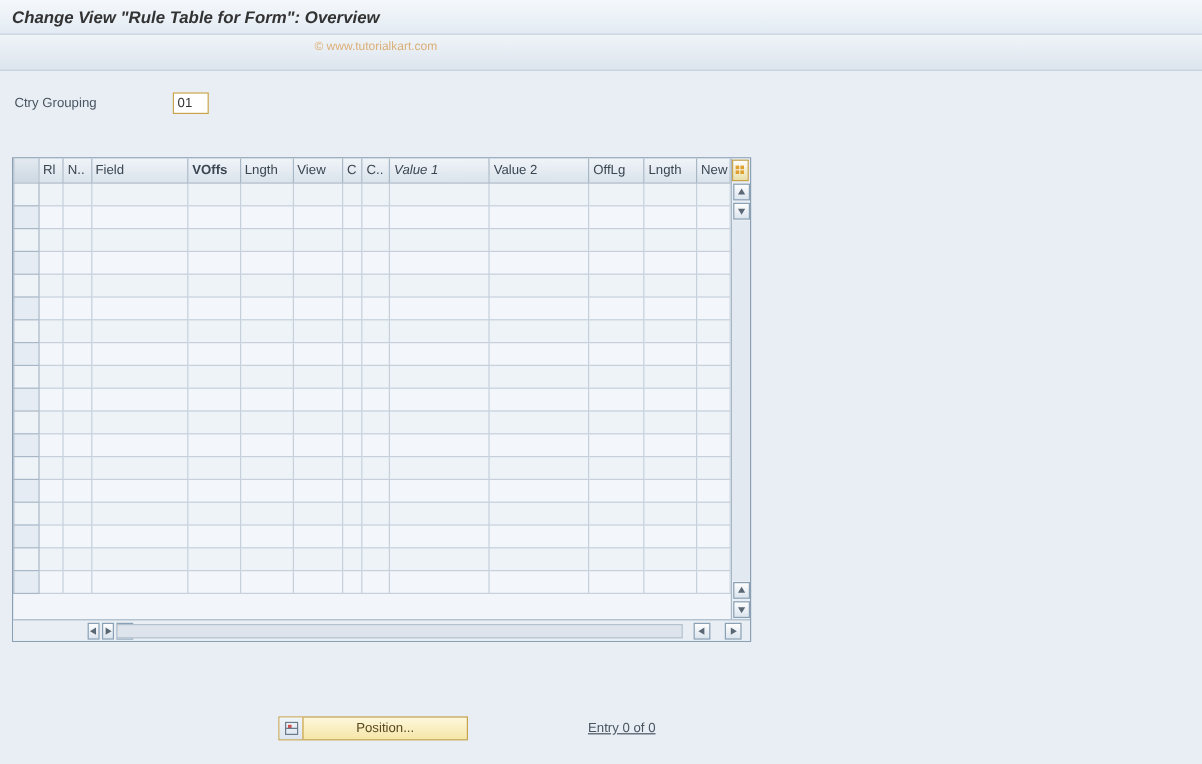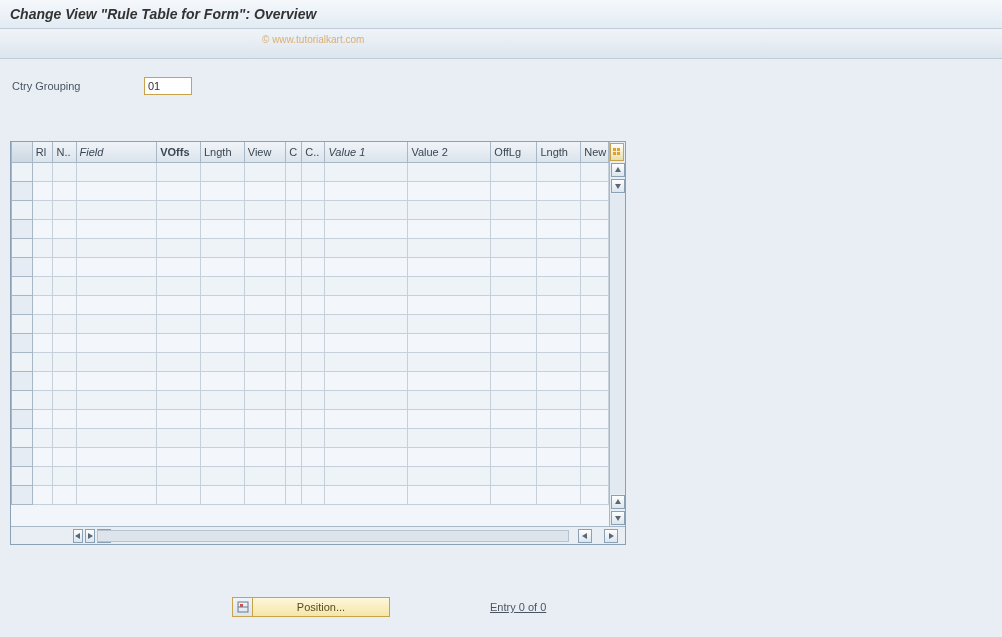--- a/index.html
+++ b/index.html
@@ -43,39 +43,39 @@
       align-items: center;
       margin-bottom: 2px;
     }
     .field-label {
       width: 134px;
       color: #4a5561;
       font-size: 11px;
       padding-left: 2px;
     }
     .field-input {
-      width: 48px;
+      width: 30px;
       height: 18px;
       border: 1px solid #8aa0b5;
       background: #fff;
       font-size: 11px;
       padding: 1px 3px;
       color: #333;
       text-align: left;
     }
     .field-input.highlighted {
       border: 1px solid #c9a34a;
       background: #fff;
     }
     .field-input.empty {
       background: #dfe7ef;
       border: 1px solid #a8b7c6;
     }
     .table-container {
-      margin-top: 46px;
+      margin-top: 36px;
       border: 1px solid #8aa0b5;
       background: #f2f5f9;
       width: 616px;
       height: 404px;
       position: relative;
       display: flex;
       flex-direction: column;
     }
     .table-scroll-area {
       flex: 1;
@@ -247,21 +247,21 @@
 
   <div class="table-container">
     <div class="table-scroll-area">
       <div class="table-main">
         <table class="data-grid">
           <thead>
             <tr id="header-row">
                 <th class="selector-col" style="width: 18px;"></th>
                 <th style="width: 18px;">Rl</th>
                 <th style="width: 20px;">N..</th>
-                <th style="width: 70px; font-style: italic;">Field</th>
+                <th style="width: 70px;">Field</th>
                 <th style="width: 38px; font-weight: bold;">VOffs</th>
                 <th style="width: 38px;">Lngth</th>
                 <th style="width: 36px;">View</th>
                 <th style="width: 14px;">C</th>
                 <th style="width: 20px;">C..</th>
                 <th style="width: 72px; font-style: italic;">Value 1</th>
                 <th style="width: 72px;">Value 2</th>
                 <th style="width: 40px;">OffLg</th>
                 <th style="width: 38px;">Lngth</th>
                 <th style="width: 24px;">New</th>

